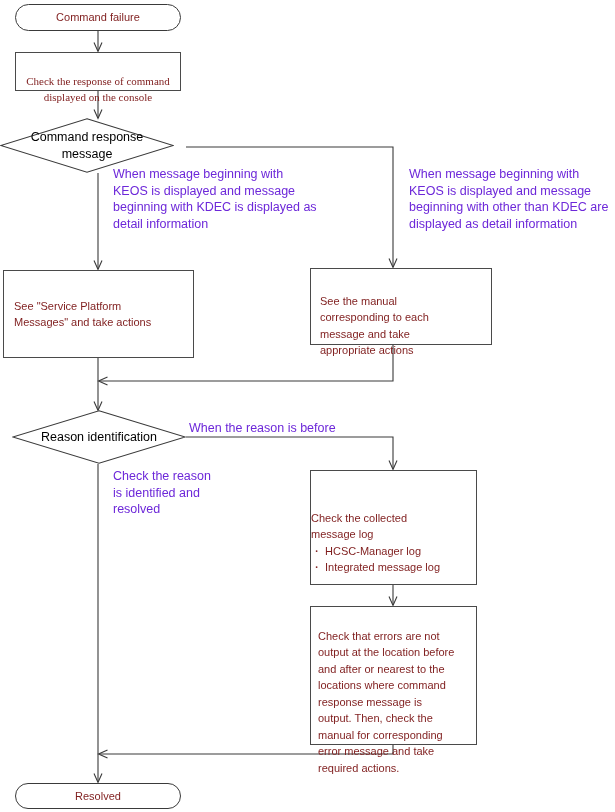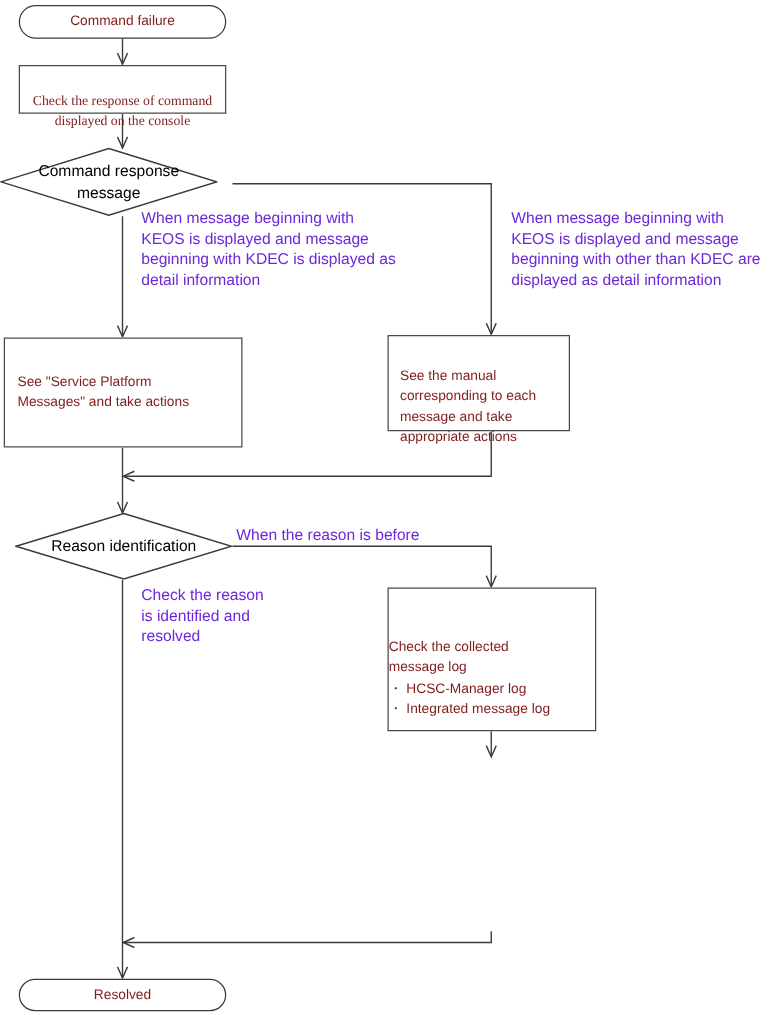--- a/index.html
+++ b/index.html
@@ -144,21 +144,21 @@
   <div class="edge-label" style="left:409px; top:166px; width:206px;">When message beginning with
 KEOS is displayed and message
 beginning with other than KDEC are
 displayed as detail information</div>
 
   <div class="node process vcenter" style="left:3px; top:270px; width:191px; height:88px; padding:0 10px;">
     <span>See "Service Platform
 Messages" and take actions</span>
   </div>
 
-  <div class="node process" style="left:310px; top:268px; width:146px; height:77px; padding:7px 9px;">
+  <div class="node process" style="left:310px; top:268px; width:182px; height:77px; padding:7px 9px;">
     <span>See the manual
 corresponding to each
 message and take
 appropriate actions</span>
   </div>
 
   <div class="diamond-wrap" style="left:12px; top:410px; width:174px; height:54px;">
     <svg width="174" height="54" viewBox="0 0 174 54" xmlns="http://www.w3.org/2000/svg">
       <polygon points="87,0.8 173.2,27 87,53.2 0.8,27" fill="#ffffff" stroke="#3a3a3a" stroke-width="1.1"></polygon>
     </svg>
@@ -171,18 +171,29 @@
 is identified and
 resolved</div>
 
   <div class="node process" style="left:310px; top:470px; width:167px; height:115px; padding:22px 0;">
     <span>Check the collected
 message log
  ・ HCSC-Manager log
  ・ Integrated message log</span>
   </div>
 
+  <div class="node process" style="left:310px; top:606px; width:167px; height:139px; padding:4px 7px;">
+    <span>Check that errors are not
+output at the location before
+and after or nearest to the
+locations where command
+response message is
+output. Then, check the
+manual for corresponding
+error message and take
+required actions.</span>
+  </div>
 
   <div class="node terminator" style="left:15px; top:783px; width:166px; height:26px;">
     <span>Resolved</span>
   </div>
 
 </div>
 
 </body></html>

